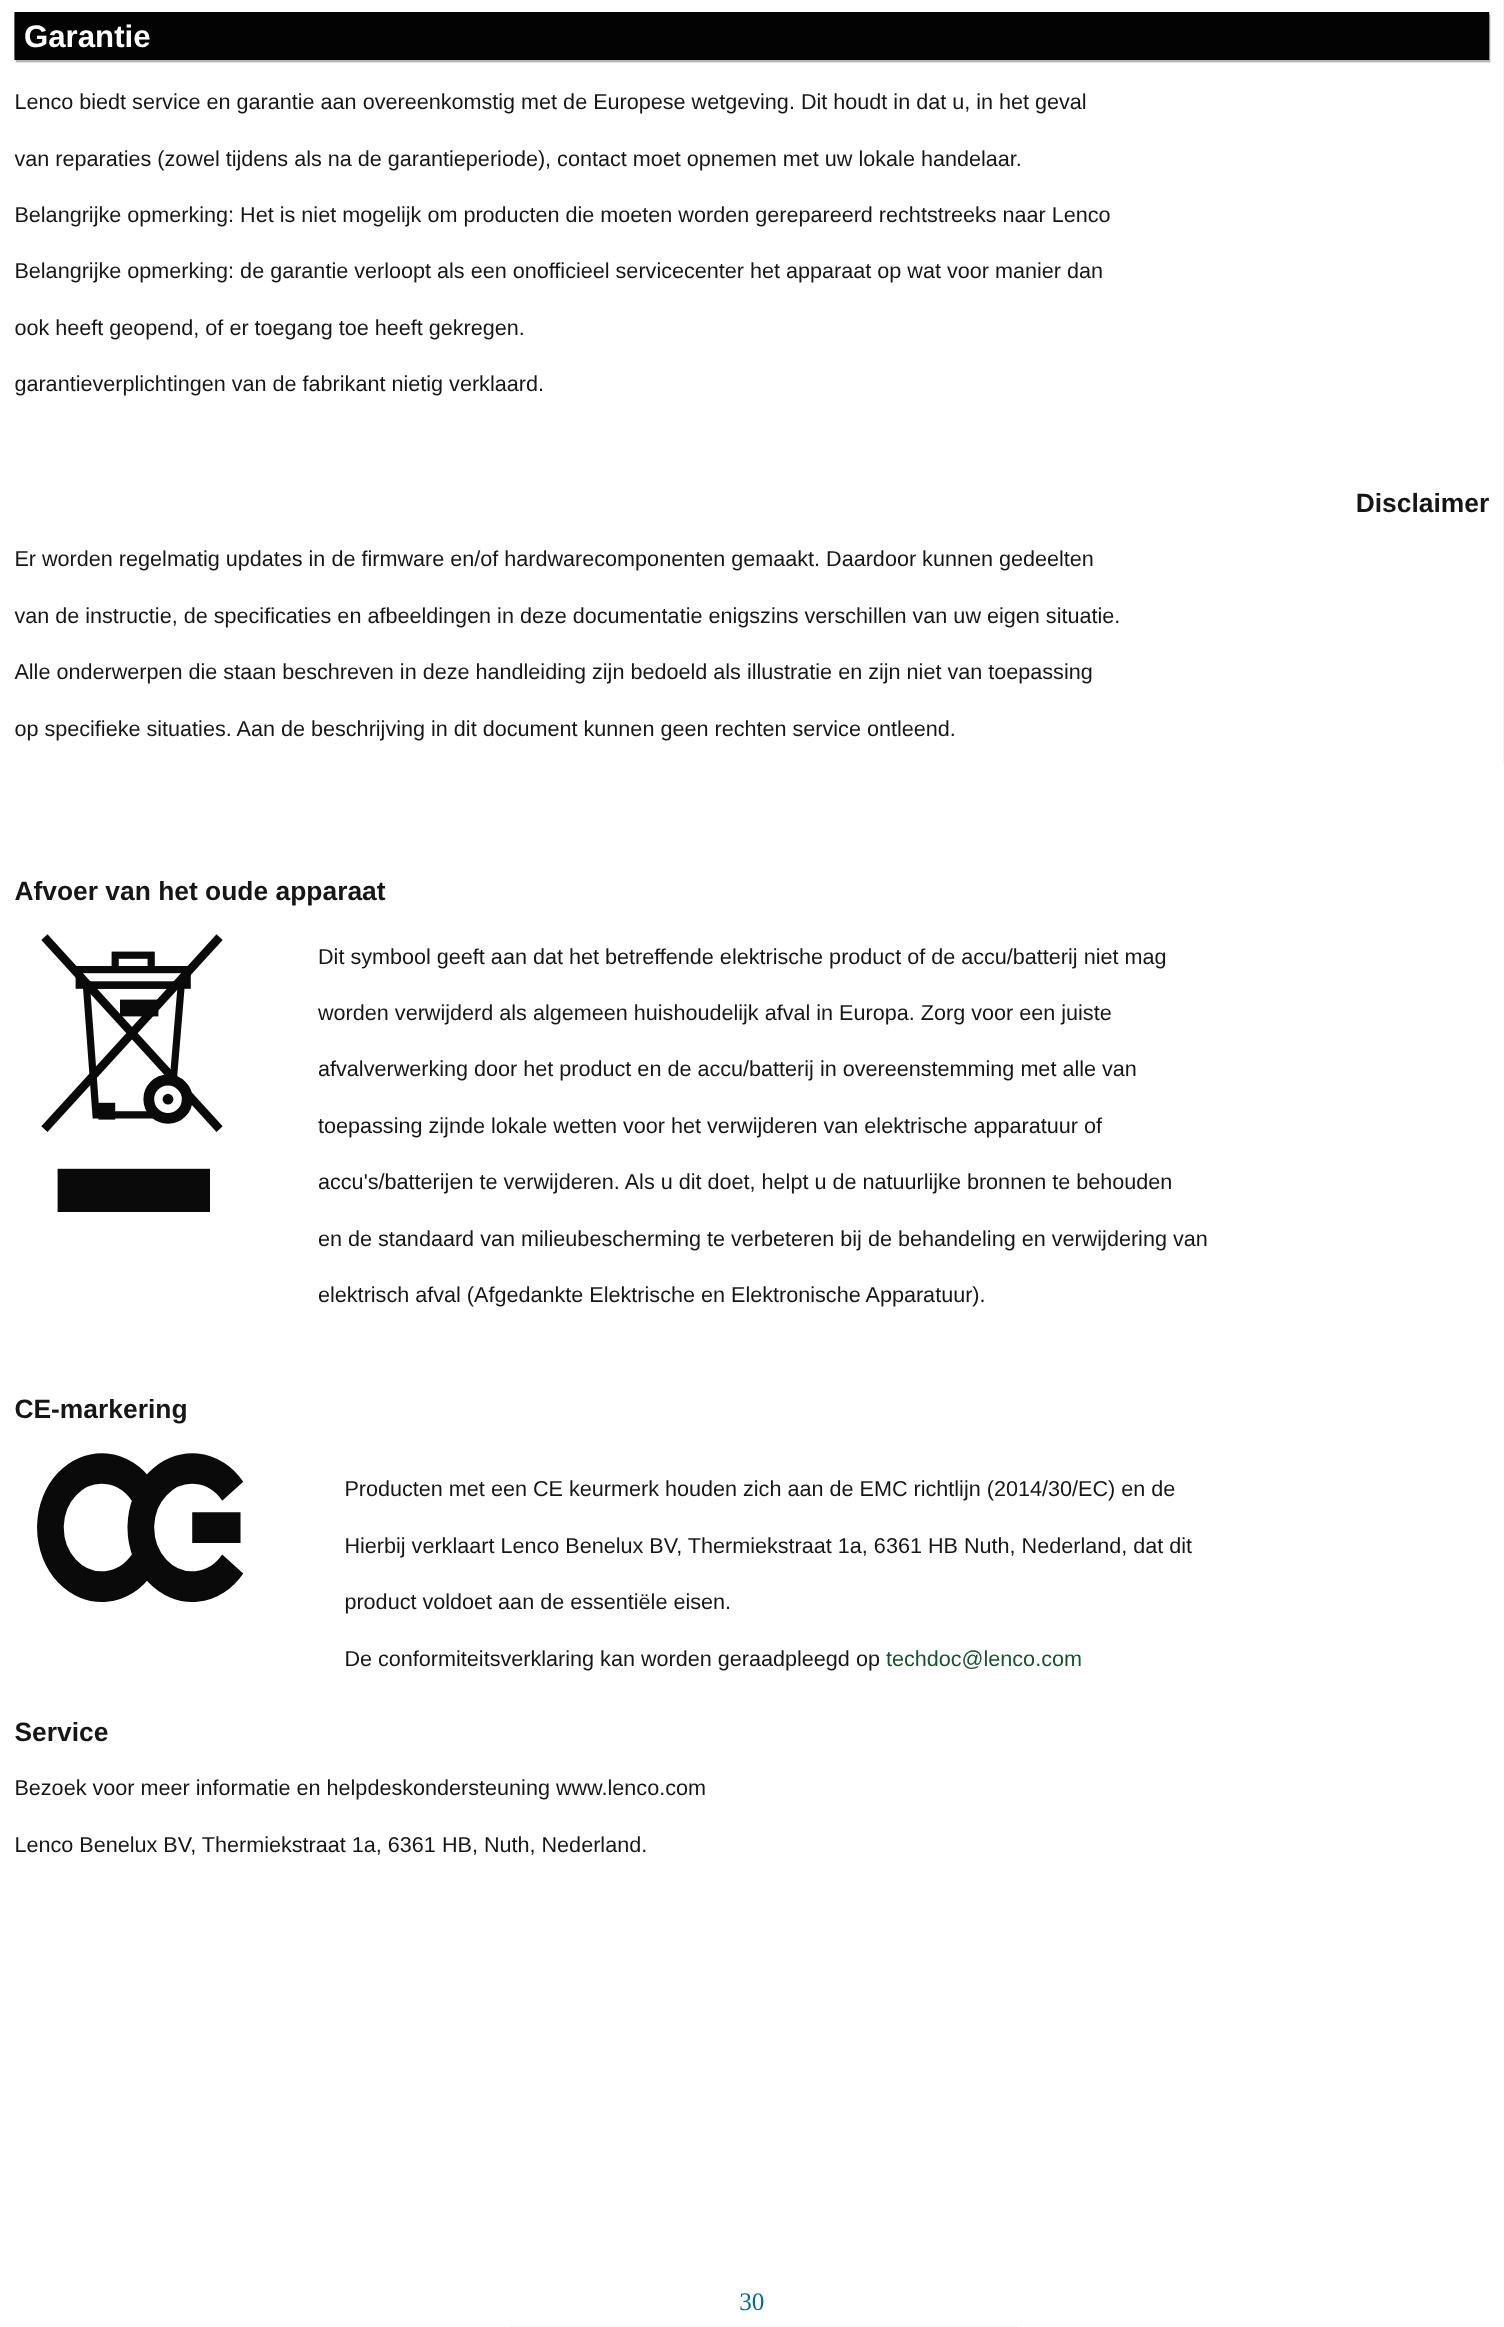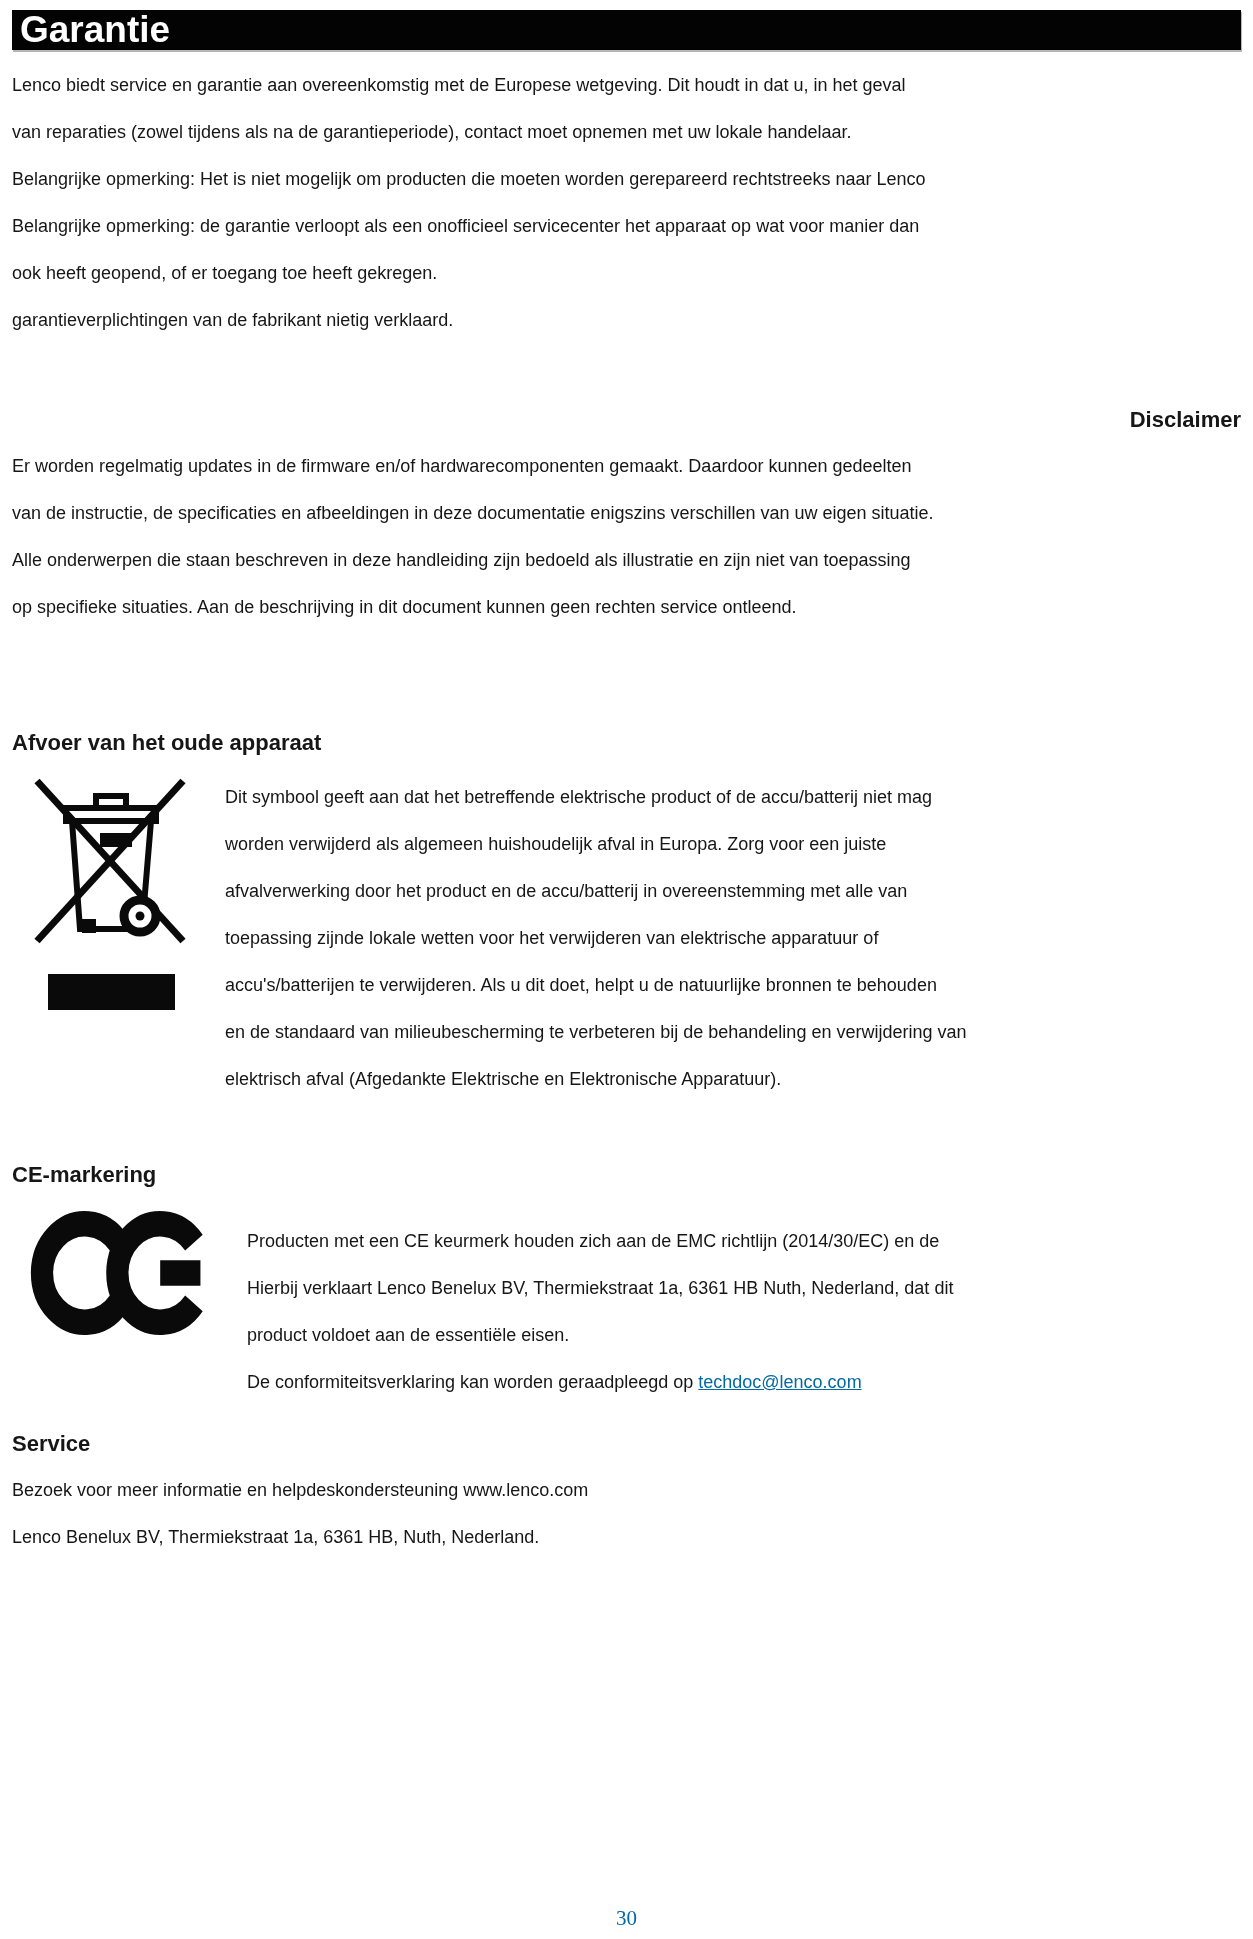--- a/index.html
+++ b/index.html
@@ -12,21 +12,21 @@
     color:#161616;
     overflow:hidden;
   }
   .content { padding:0 12px; }
 
   .title-bar {
     margin-top:10px;
     height:40px;
     background:#030303;
     color:#ffffff;
-    font-size:37px;
+    font-size:26px;
     font-weight:bold;
     line-height:40px;
     padding-left:8px;
     box-shadow:1px 2px 0 #b5b5b5;
   }
 
   .line {
     font-size:18px;
     line-height:47px;
     white-space:nowrap;
@@ -37,28 +37,28 @@
     line-height:47px;
     white-space:nowrap;
   }
 
   .sec-garantie { margin-top:12px; }
   .h-disclaimer { margin-top:52px;text-align:right; }
   .h-afvoer    { margin-top:88px; }
   .h-ce        { margin-top:48px; }
   .h-service   { margin-top:14px; }
 
-  .media-row { display:flex; align-items:flex-start; }
+  .media-row { display:flex; align-items:flex-start;gap:40px; }
   .icon-col-weee { flex:0 0 213px; box-sizing:border-box; padding-left:18px; padding-top:5px; }
   .icon-col-ce   { flex:0 0 235px; box-sizing:border-box; padding-left:18px; padding-top:0px; }
   .media-text    { padding-top:8px; }
   .media-row-ce  { margin-top:10px; }
   .media-text-ce { padding-top:10px; }
 
-  .email-link { color:#0369a1; text-decoration:underline; cursor:pointer; }
+  .email-link { color:#14532d; cursor:pointer; }
 
   .page-number {
     position:absolute;
     left:0; right:0; bottom:8px;
     text-align:center;
     font-family:"Liberation Serif", serif;
     font-size:21px;
     color:#0369a1;
   }
   svg { display:block; }

